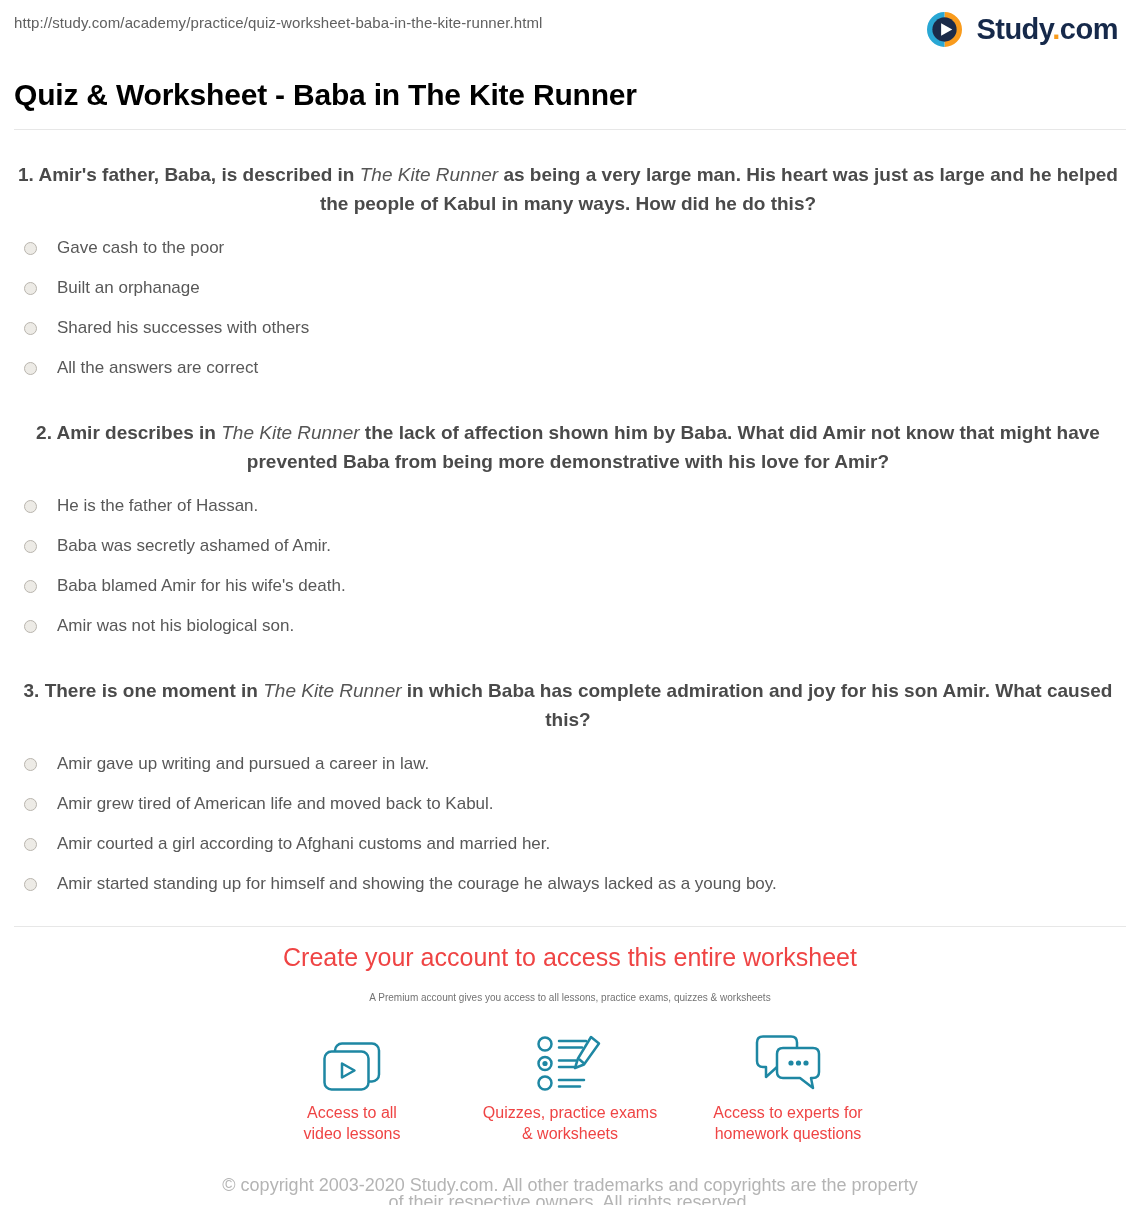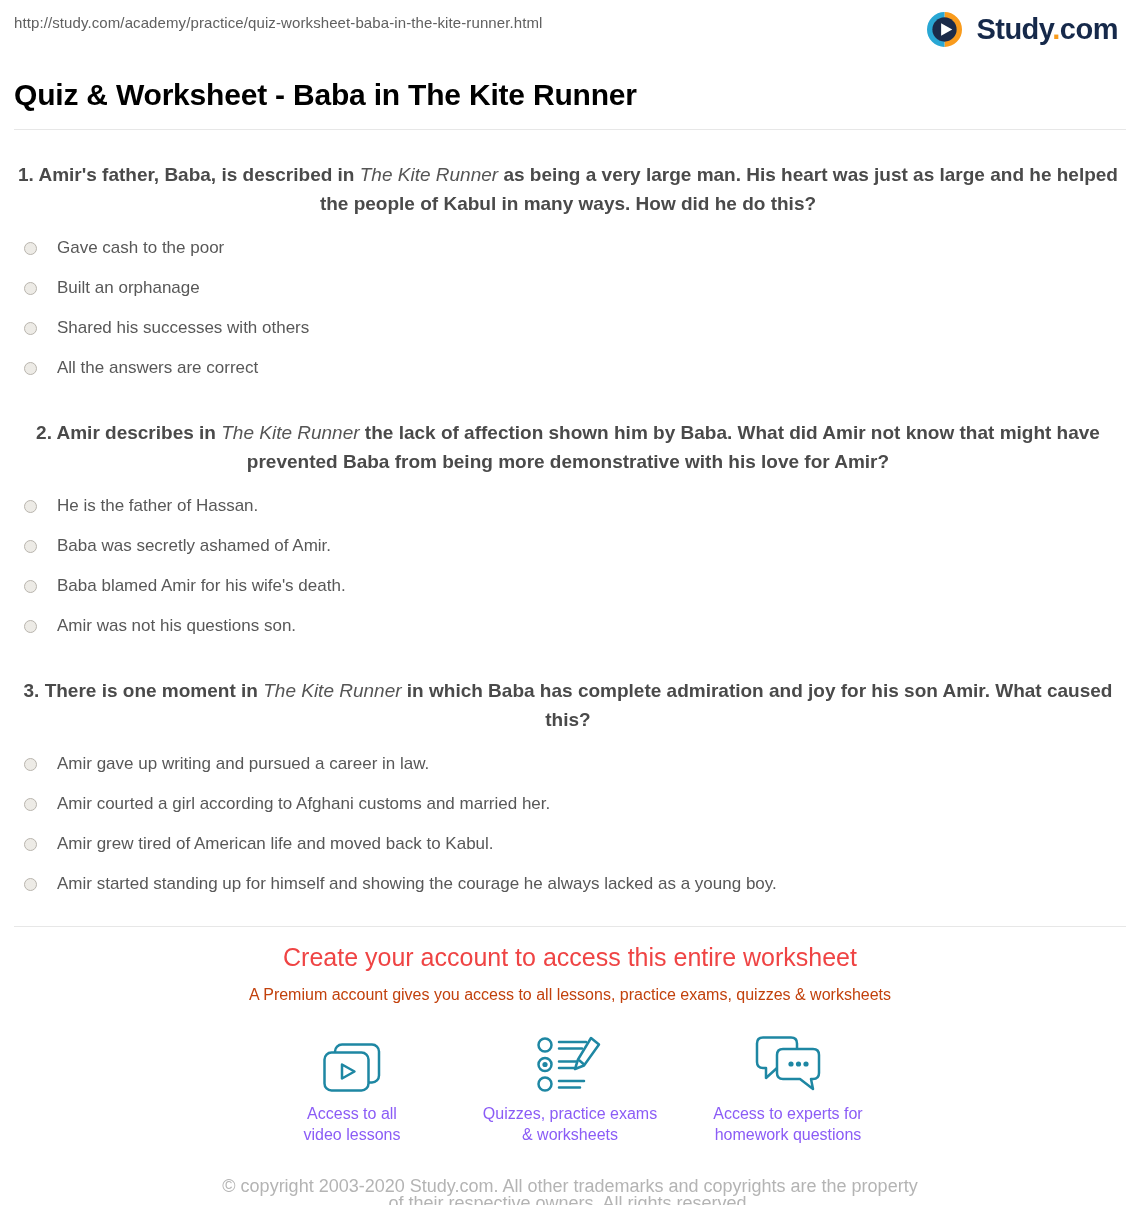--- a/index.html
+++ b/index.html
@@ -94,40 +94,40 @@
   
   .cta { text-align: center; }
   .cta-heading {
     margin-top: 16px;
     font-size: 25px;
     font-weight: 300;
     color: #ef4444;
     cursor: pointer;
   }
   .cta-sub {
-    margin-top: 14px;
-    font-size: 16px;
-    color: #c2410c;
+    margin-top: 20px;
+    font-size: 10px;
+    color: #737373;
   }
 
   
   .features {
     display: flex;
     justify-content: center;
     margin-top: 30px;
   }
   .feature {
     width: 218px;
     text-align: center;
   }
   .feature-icon { height: 60px; display: flex; align-items: flex-end; justify-content: center; }
   .feature-label {
     margin-top: 9px;
     font-size: 16px;
-    color: #8b5cf6;
+    color: #ef4444;
     line-height: 21px;
   }
 
   
   .copyright {
     margin-top: 33px;
     font-size: 18px;
     color: #b4b4b4;
     text-align: center;
     line-height: 17px;
@@ -193,39 +193,39 @@
       <div class="option">
         <span class="radio"></span>
         <span class="option-label">Baba was secretly ashamed of Amir.</span>
       </div>
       <div class="option">
         <span class="radio"></span>
         <span class="option-label">Baba blamed Amir for his wife's death.</span>
       </div>
       <div class="option">
         <span class="radio"></span>
-        <span class="option-label">Amir was not his questions son.</span>
+        <span class="option-label">Amir was not his biological son.</span>
       </div>
     </div>
   </section>
 
   <section class="question">
     <p class="q-text"><span>3. There is one moment in </span><em>The Kite Runner</em><span> in which Baba has complete admiration and joy for his son Amir. What caused this?</span></p>
     <div class="options">
       <div class="option">
         <span class="radio"></span>
         <span class="option-label">Amir gave up writing and pursued a career in law.</span>
       </div>
       <div class="option">
         <span class="radio"></span>
+        <span class="option-label">Amir grew tired of American life and moved back to Kabul.</span>
+      </div>
+      <div class="option">
+        <span class="radio"></span>
         <span class="option-label">Amir courted a girl according to Afghani customs and married her.</span>
-      </div>
-      <div class="option">
-        <span class="radio"></span>
-        <span class="option-label">Amir grew tired of American life and moved back to Kabul.</span>
       </div>
       <div class="option">
         <span class="radio"></span>
         <span class="option-label">Amir started standing up for himself and showing the courage he always lacked as a young boy.</span>
       </div>
     </div>
   </section>
 
   <hr class="rule rule-bottom">
 

